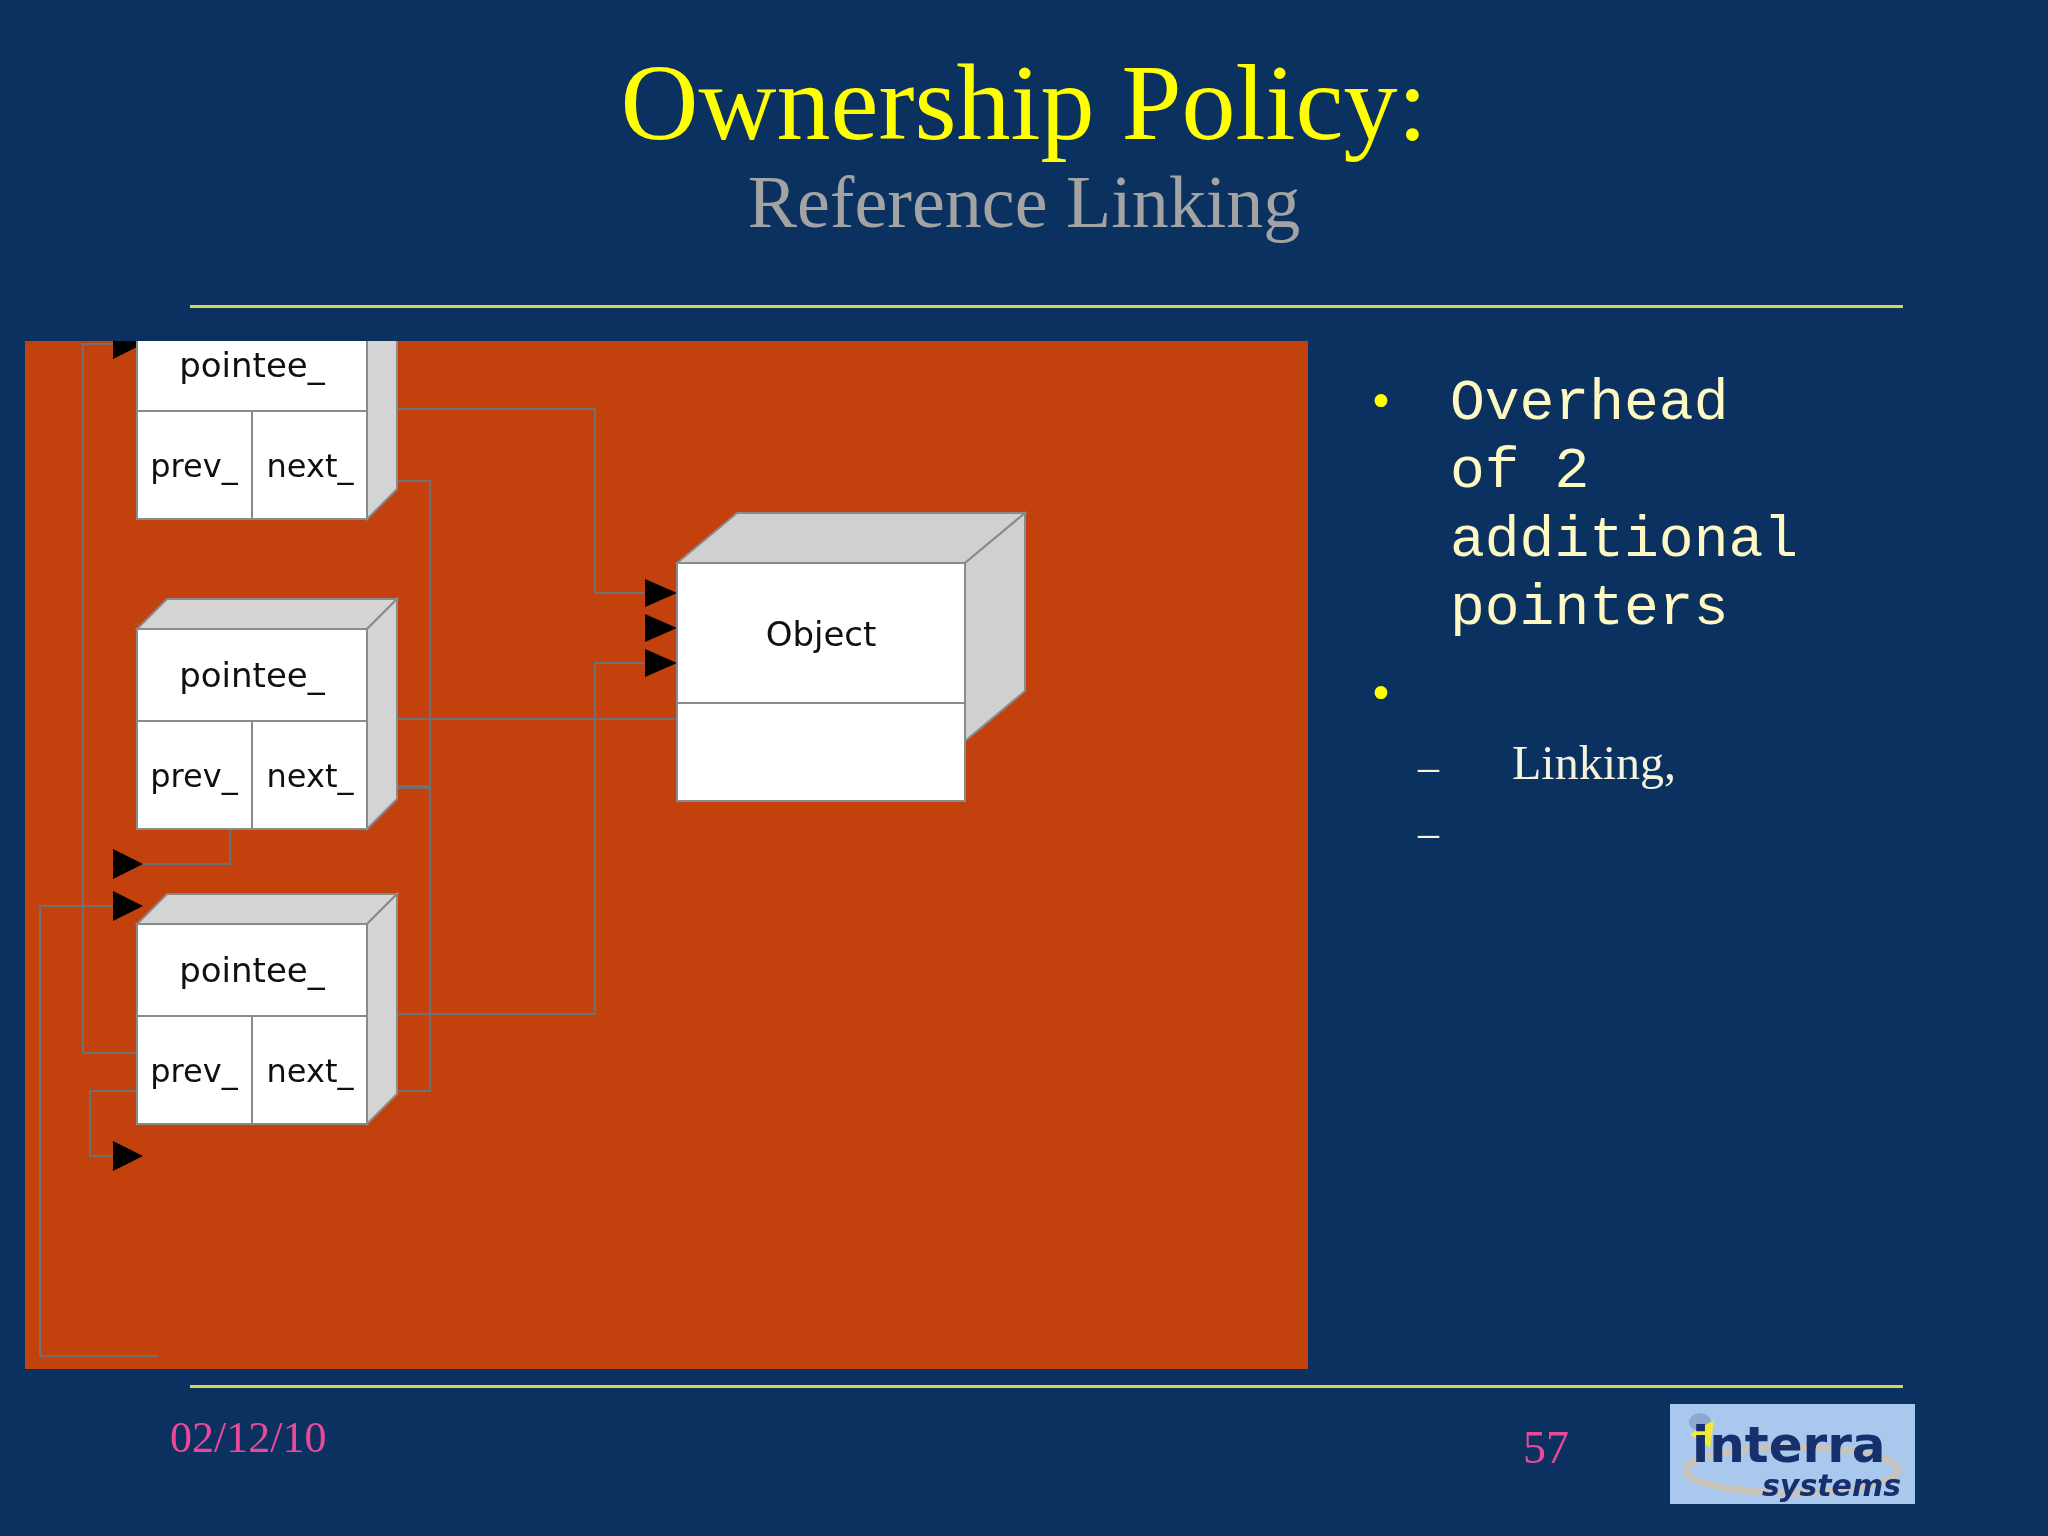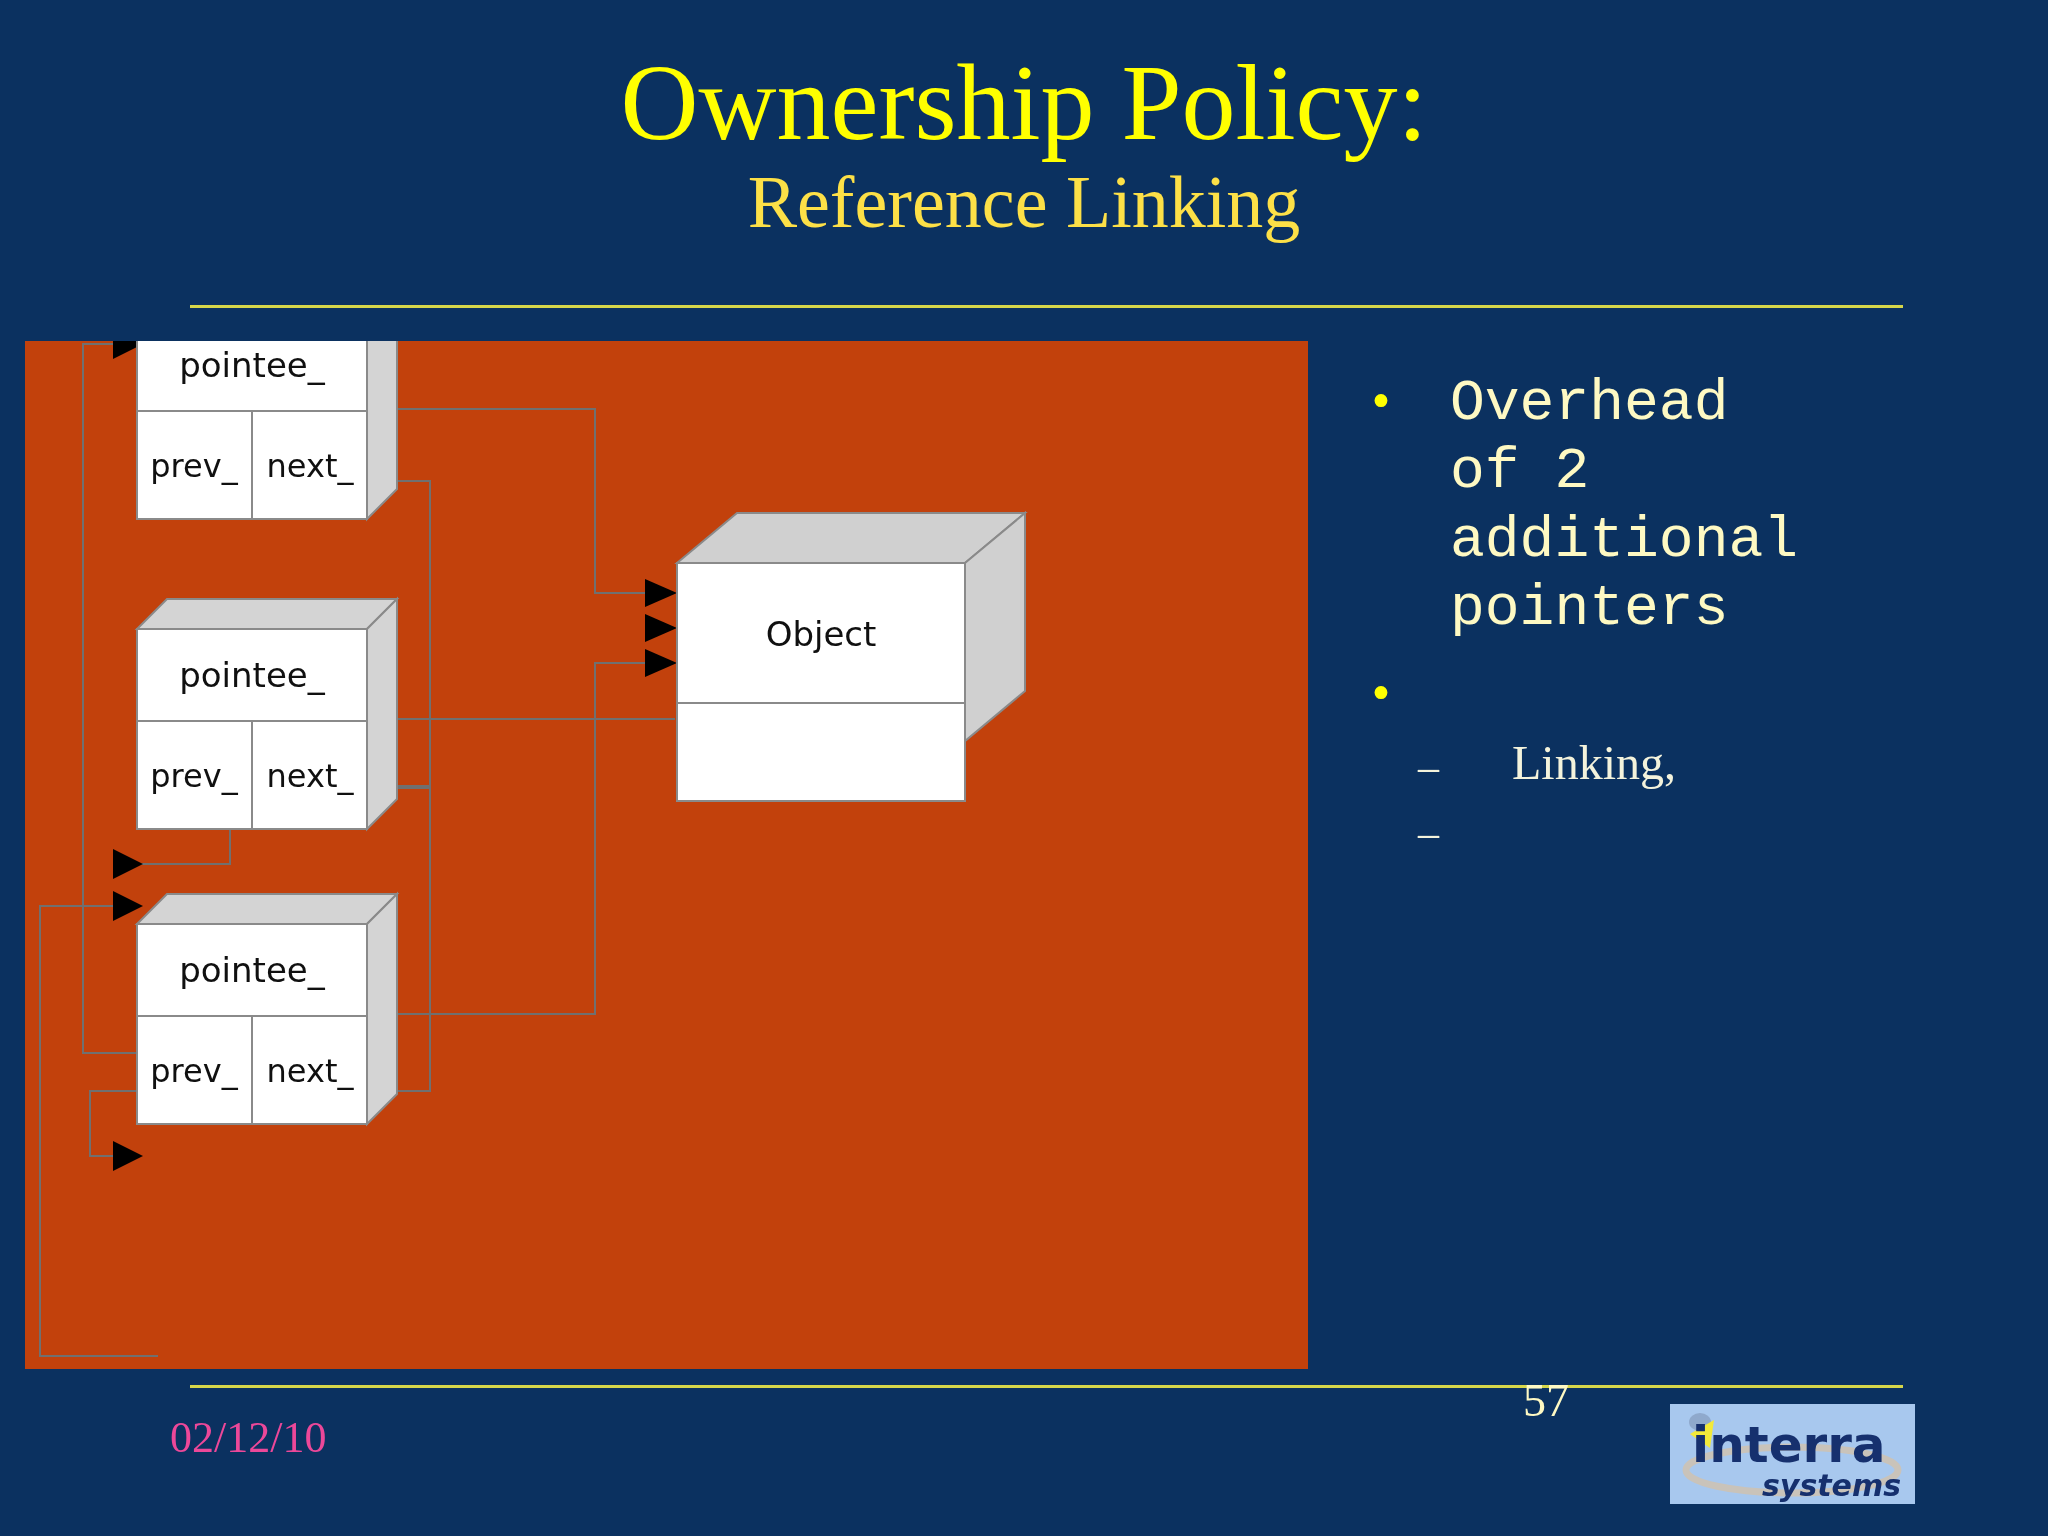--- a/index.html
+++ b/index.html
@@ -26,21 +26,21 @@
   }
   #slide-title {
     color: #ffff00;
     font-family: "Liberation Serif", serif;
     font-size: 108px;
     line-height: 1.02;
     letter-spacing: 0px;
     white-space: nowrap;
   }
   #slide-subtitle {
-    color: #fde047;
+    color: #a3a3a3;
     font-family: "Liberation Serif", serif;
     font-size: 74px;
     line-height: 1.04;
     margin-top: 6px;
     white-space: nowrap;
   }
 
   .rule {
     position: absolute;
     height: 0;
@@ -140,22 +140,22 @@
     position: absolute;
     left: 170px;
     top: 1412px;
     color: #ec4899;
     font-family: "Liberation Serif", serif;
     font-size: 44px;
   }
   #page-number {
     position: absolute;
     left: 1523px;
-    top: 1374px;
-    color: #fef9c3;
+    top: 1421px;
+    color: #ec4899;
     font-family: "Liberation Serif", serif;
     font-size: 46px;
   }
   #logo {
     position: absolute;
     left: 1670px;
     top: 1404px;
     width: 245px;
     height: 100px;
     background: #a8c8ee;

